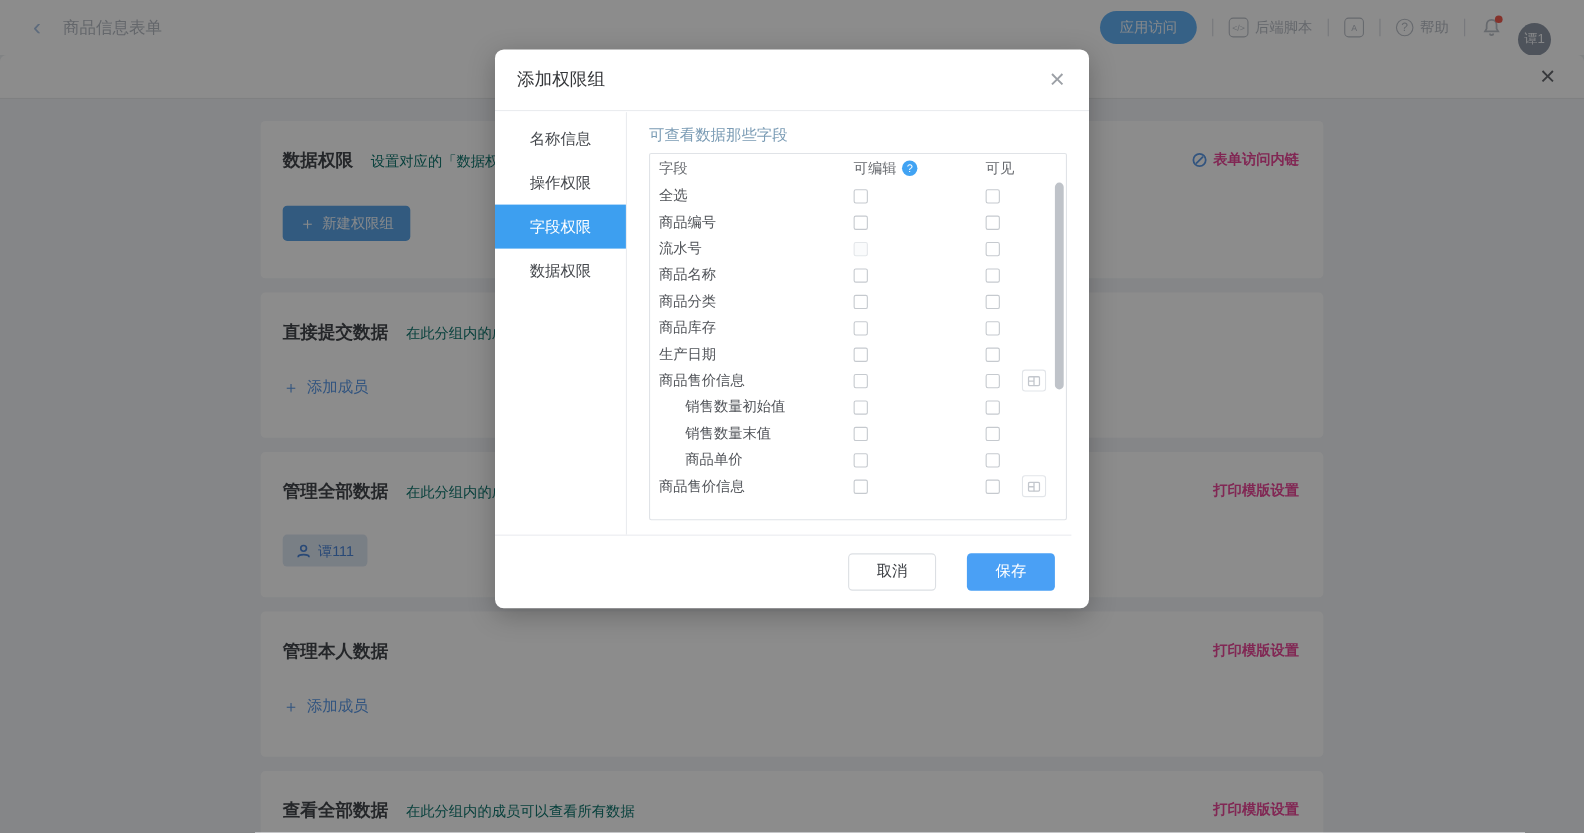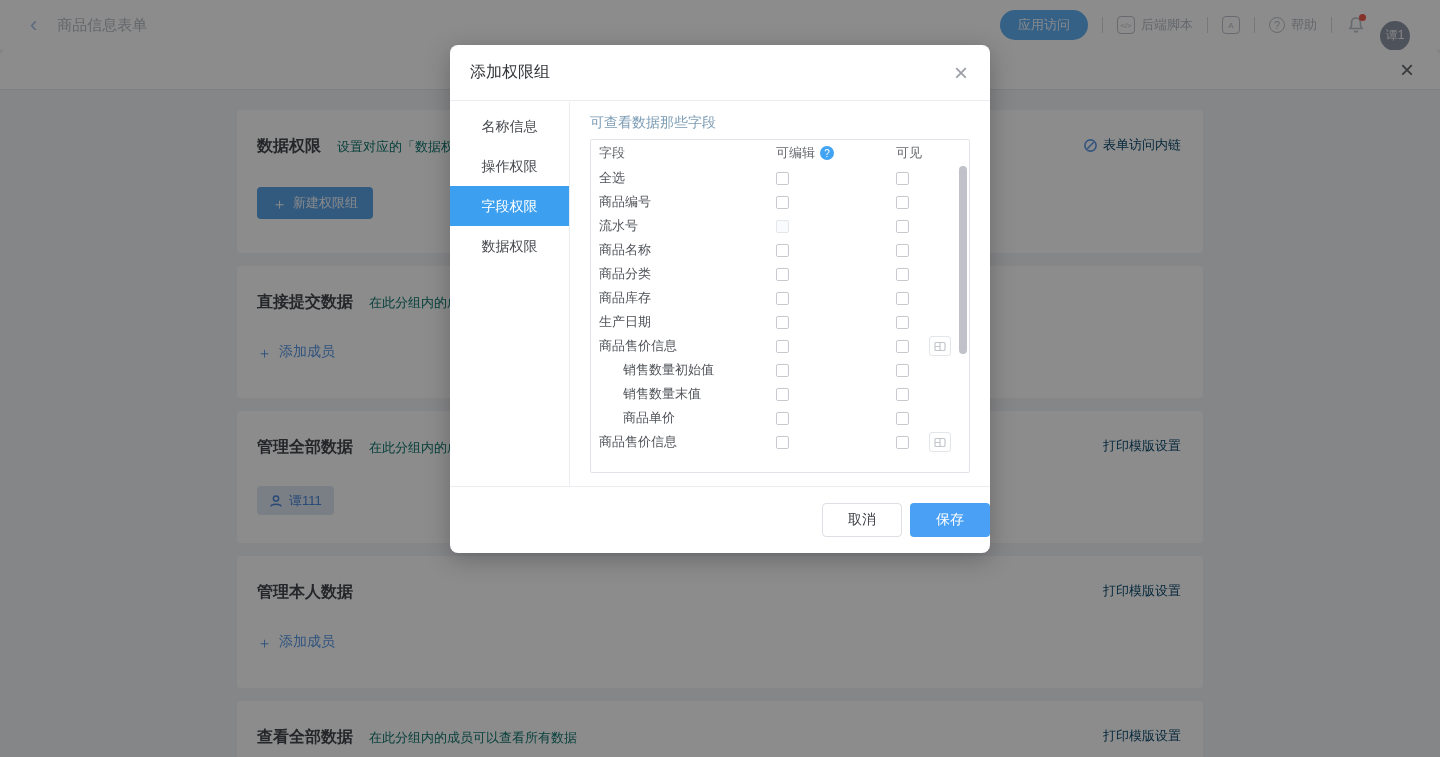--- a/index.html
+++ b/index.html
@@ -31,22 +31,22 @@
   .sheet { position:absolute; top:50px; left:0; right:0; bottom:0; background:#f2f4f7;
            border-radius:6px 6px 0 0; overflow:hidden; }
   .sheet-head { height:40px; background:#ffffff; border-bottom:1px solid #e7e9ec; position:relative; }
   .sheet-close { position:absolute; right:26px; top:8px; font-size:24px; color:#66696e; line-height:1; cursor:pointer; }
   .sheet-body { position:absolute; top:40px; left:0; right:0; bottom:0; padding-top:20px; overflow:hidden; }
   .container { width:966px; margin:0 auto; }
   .card { background:#ffffff; border-radius:4px; padding:26px 20px 30px 20px; margin-bottom:13px; position:relative; }
   .card-head { display:flex; align-items:baseline; }
   .card-title { font-size:16px; font-weight:bold; color:#43464b; }
   .card-desc { font-size:13px; color:#0f766e; margin-left:16px; }
-  .card-link { position:absolute; right:22px; top:26px; font-size:13px; color:#0c4a6e;
-               display:flex; align-items:center; gap:5px; cursor:pointer; }
+  .card-link { position:absolute; right:22px; top:26px; font-size:13px; color:#ec4899;
+               display:flex; align-items:center; gap:5px; cursor:pointer;font-weight:bold; }
   .blue-btn { margin-top:30px; display:inline-flex; align-items:center; gap:6px; height:32px; padding:0 15px;
               background:#5ba4e8; color:#f5f9fd; font-size:13px; border:none; border-radius:4px; cursor:pointer; }
   .add-link { margin-top:30px; display:inline-flex; align-items:center; gap:7px; font-size:14px;
               color:#5b9ae8; cursor:pointer; }
   .member-chip { margin-top:28px; display:inline-flex; align-items:center; gap:6px; height:29px; padding:0 12px;
                  background:#dde7f3; border-radius:4px; font-size:13px; color:#4c86d8; }
   .link-svg { stroke:#5b9ae8; fill:none; stroke-width:1.6; }
 
   
   .overlay { position:absolute; inset:0; background:rgba(0,0,0,0.45); z-index:50; }
@@ -75,22 +75,22 @@
   .indent { padding-left:24px; display:inline-block; }
   .cb { width:13px; height:13px; border:1px solid #c6cacf; border-radius:2px; background:#fff; display:inline-block; }
   .cb.disabled { border-color:#e4e7ea; background:#fafbfc; }
   .q-icon { width:14px; height:14px; border-radius:50%; background:#41a3f3; color:#fff; font-size:10px;
             display:inline-flex; align-items:center; justify-content:center; cursor:pointer; }
   .sub-btn { width:22px; height:20px; border:1px solid #e2e5e9; border-radius:3px; background:#fff;
              display:flex; align-items:center; justify-content:center; margin-left:3px; cursor:pointer; }
   .sub-svg { stroke:#c3c7cd; fill:none; stroke-width:1.2; }
   .sb-track { position:absolute; top:2px; bottom:2px; right:2px; width:8px; }
   .sb-thumb { position:absolute; top:24px; height:188px; width:8px; border-radius:4px; background:#bfc3c9; }
-  .modal-footer { position:absolute; left:0; right:0; bottom:0; height:67px; border-top:1px solid #eaecef;
-                  display:flex; align-items:center; justify-content:flex-end; gap:8px; }
+  .modal-footer { position:absolute; left:0; right:16px; bottom:0; height:67px; border-top:1px solid #eaecef;
+                  display:flex; align-items:center; justify-content:flex-end; gap:28px; padding-right:15px; }
   .btn-cancel { width:80px; height:34px; border:1px solid #dcdfe3; border-radius:4px; background:#fff;
                 color:#3c3f44; font-size:14px; cursor:pointer; }
   .btn-save { width:80px; height:34px; border:none; border-radius:4px; background:#4aa0f5;
               color:#ffffff; font-size:14px; cursor:pointer; }
   .plus { font-size:15px; line-height:1; }
   .person-svg { stroke:#4c86d8; fill:none; stroke-width:1.5; }
 </style>
 </head>
 <body>
 

